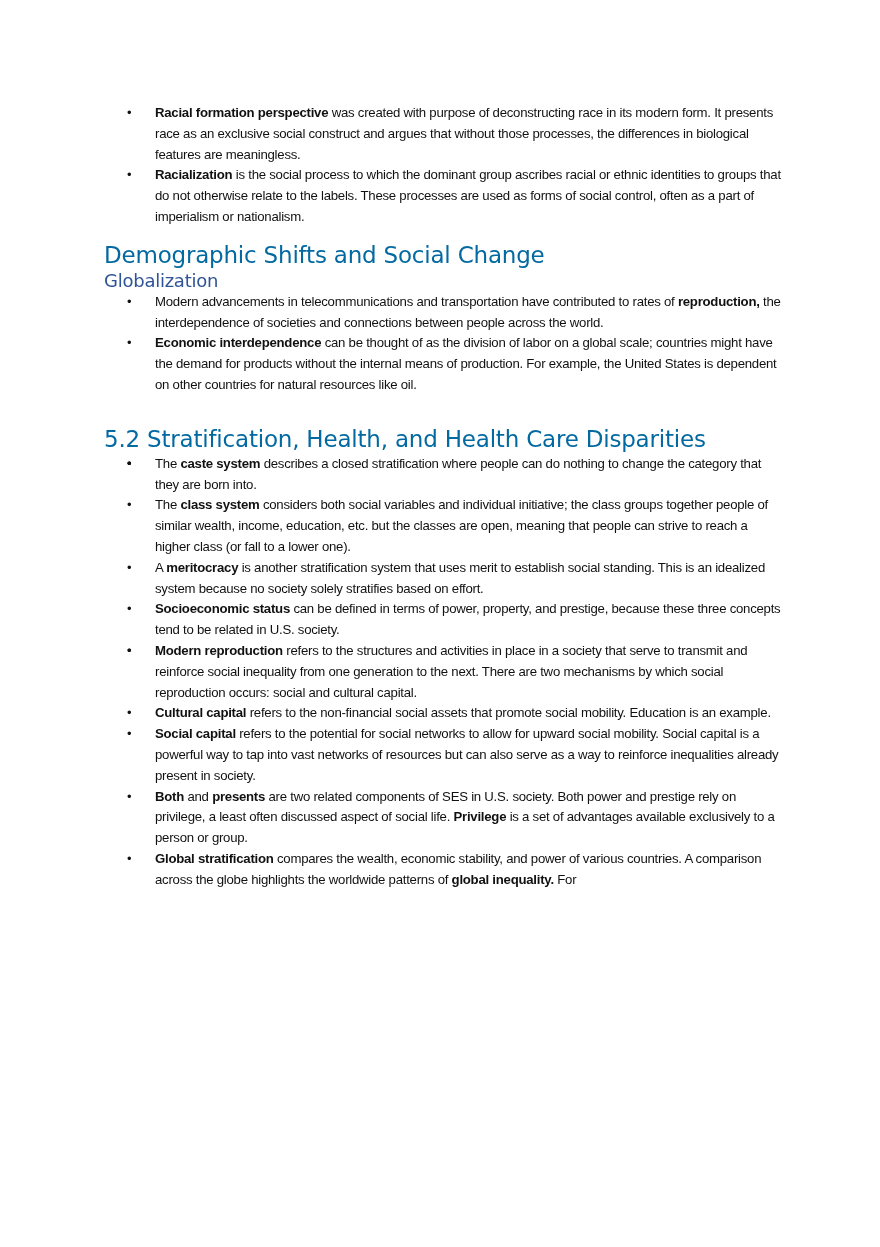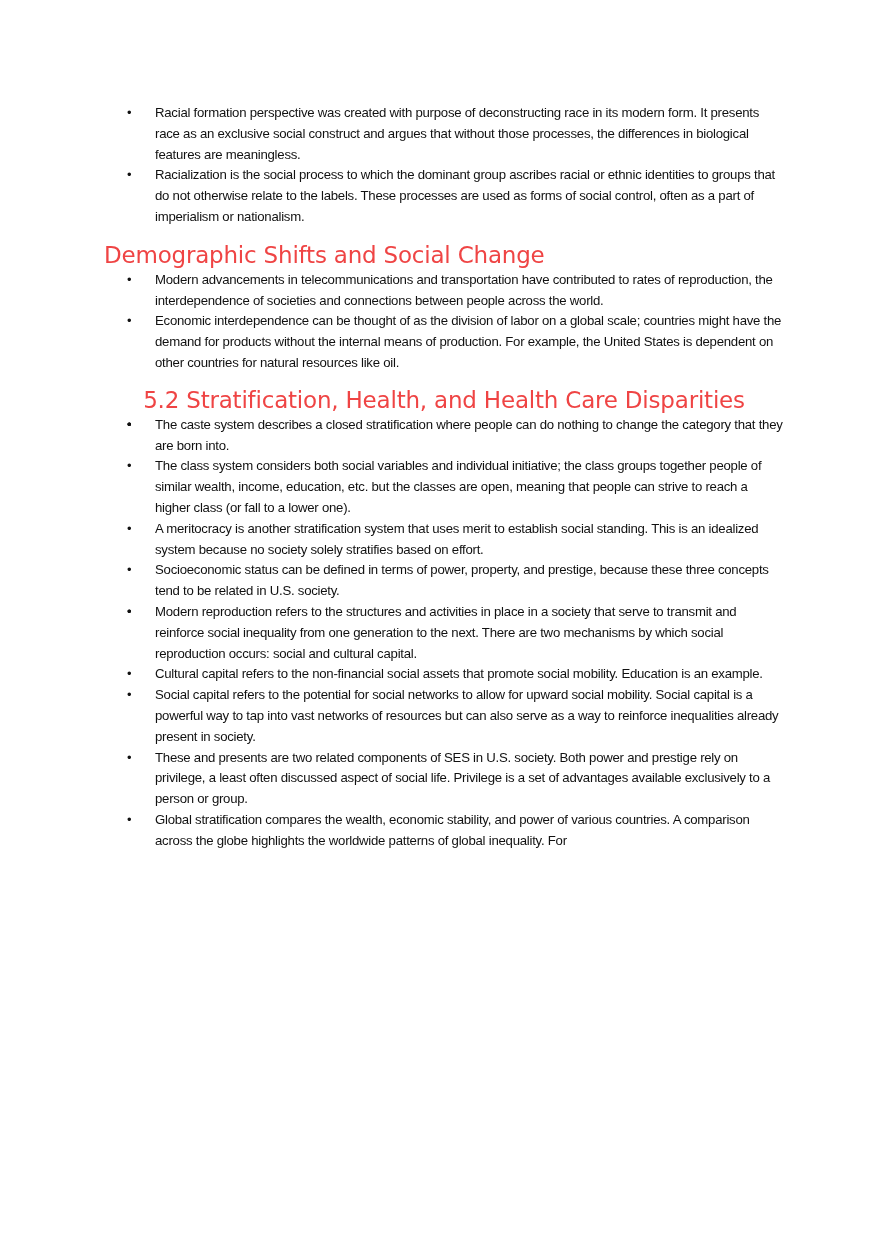--- a/index.html
+++ b/index.html
@@ -3,57 +3,58 @@
 <meta charset="utf-8">
 <style>
   html, body { margin: 0; padding: 0; background: #ffffff; }
   body { width: 880px; height: 1247px; position: relative; overflow: hidden; }
   .page { position: absolute; left: 0; top: 0; width: 880px; height: 1247px; background: #fff; }
   .content { position: absolute; left: 104px; top: 103px; width: 680px; }
   .body-text { font-family: "Liberation Sans", sans-serif; font-size: 13.2px; line-height: 20.8px; color: #111; letter-spacing: -0.25px; }
   ul { list-style: none; margin: 0; padding: 0; }
   li { position: relative; padding-left: 51px; }
   li .bullet { position: absolute; left: 23px; top: 0; font-size: 13px; }
-  b { font-weight: normal; }
-  h1 { font-family: "DejaVu Sans", sans-serif; font-weight: normal; color: #ef4444; font-size: 23px; margin: 0; line-height: 30px; letter-spacing: -0.2px; }
+  b { font-weight: bold; }
+  h1 { font-family: "DejaVu Sans", sans-serif; font-weight: normal; color: #0369a1; font-size: 23px; margin: 0; line-height: 30px; letter-spacing: -0.2px; }
   h2 { font-family: "DejaVu Sans", sans-serif; font-weight: normal; color: #2F5496; font-size: 18px; margin: 0; line-height: 22px; }
   .sec1 { margin-top: 0; }
   .h-demo { margin-top: 12px; }
   .h-glob { margin-top: 0px; }
-  .h-strat { margin-top: 11px; text-align: center; }
+  .h-strat { margin-top: 28px; }
 </style>
 </head>
 <body>
 
 <div class="page">
   <div class="content body-text">
 
     <ul class="sec1">
       <li><span class="bullet">•</span><b>Racial formation perspective</b><span> was created with purpose of deconstructing race in its modern form. It presents race as an exclusive social construct and argues that without those processes, the differences in biological features are meaningless.</span></li>
       <li><span class="bullet">•</span><b>Racialization</b><span> is the social process to which the dominant group ascribes racial or ethnic identities to groups that do not otherwise relate to the labels. These processes are used as forms of social control, often as a part of imperialism or nationalism.</span></li>
     </ul>
 
     <h1 class="h-demo">Demographic Shifts and Social Change</h1>
+    <h2 class="h-glob">Globalization</h2>
 
     <ul>
       <li><span class="bullet">•</span><span>Modern advancements in telecommunications and transportation have contributed to rates of </span><b>reproduction,</b><span> the interdependence of societies and connections between people across the world.</span></li>
       <li><span class="bullet">•</span><b>Economic interdependence</b><span> can be thought of as the division of labor on a global scale; countries might have the demand for products without the internal means of production. For example, the United States is dependent on other countries for natural resources like oil.</span></li>
     </ul>
 
     <h1 class="h-strat">5.2 Stratification, Health, and Health Care Disparities</h1>
 
     <ul>
       <li><span class="bullet">•</span></li>
       <li><span class="bullet">•</span></li>
       <li><span class="bullet">•</span><span>The </span><b>caste system</b><span> describes a closed stratification where people can do nothing to change the category that they are born into.</span></li>
       <li><span class="bullet">•</span><span>The </span><b>class system</b><span> considers both social variables and individual initiative; the class groups together people of similar wealth, income, education, etc. but the classes are open, meaning that people can strive to reach a higher class (or fall to a lower one).</span></li>
       <li><span class="bullet">•</span><span>A </span><b>meritocracy</b><span> is another stratification system that uses merit to establish social standing. This is an idealized system because no society solely stratifies based on effort.</span></li>
       <li><span class="bullet">•</span><b>Socioeconomic status</b><span> can be defined in terms of power, property, and prestige, because these three concepts tend to be related in U.S. society.</span></li>
       <li><span class="bullet">•</span></li>
       <li><span class="bullet">•</span><b>Modern reproduction</b><span> refers to the structures and activities in place in a society that serve to transmit and reinforce social inequality from one generation to the next. There are two mechanisms by which social reproduction occurs: social and cultural capital.</span></li>
       <li><span class="bullet">•</span><b>Cultural capital</b><span> refers to the non-financial social assets that promote social mobility. Education is an example.</span></li>
       <li><span class="bullet">•</span><b>Social capital</b><span> refers to the potential for social networks to allow for upward social mobility. Social capital is a powerful way to tap into vast networks of resources but can also serve as a way to reinforce inequalities already present in society.</span></li>
-      <li><span class="bullet">•</span><b>These</b><span> and </span><b>presents</b><span> are two related components of SES in U.S. society. Both power and prestige rely on privilege, a least often discussed aspect of social life. </span><b>Privilege</b><span> is a set of advantages available exclusively to a person or group.</span></li>
+      <li><span class="bullet">•</span><b>Both</b><span> and </span><b>presents</b><span> are two related components of SES in U.S. society. Both power and prestige rely on privilege, a least often discussed aspect of social life. </span><b>Privilege</b><span> is a set of advantages available exclusively to a person or group.</span></li>
       <li><span class="bullet">•</span><b>Global stratification</b><span> compares the wealth, economic stability, and power of various countries. A comparison across the globe highlights the worldwide patterns of </span><b>global inequality.</b><span> For</span></li>
     </ul>
 
   </div>
 </div>
 
 </body></html>

